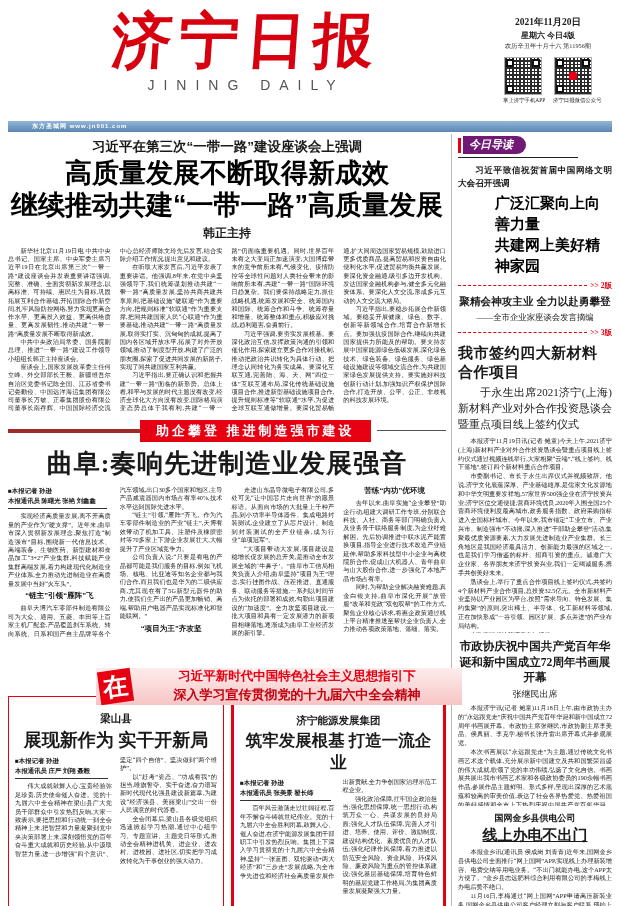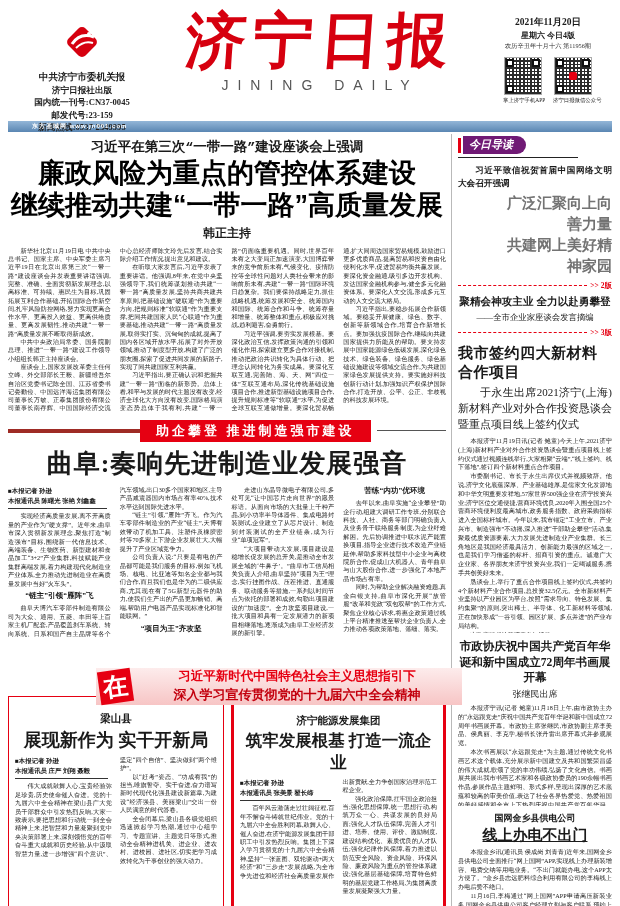--- a/index.html
+++ b/index.html
@@ -33,21 +33,21 @@
   .bluebar{height:11px;margin-top:3px;background:linear-gradient(180deg,#93b6d8,#5a86b2);
            display:flex;align-items:center;}
   .bluebar span{font-size:6px;color:#fff;font-weight:bold;margin-left:24px;letter-spacing:1px;
                 font-family:"Liberation Sans",sans-serif;}
   
   .content{display:flex;margin-top:2px;}
   .maincol{width:438px;}
   aside{flex:1;margin-left:5px;padding-left:6px;border-left:1px solid #b9b9b9;min-width:0;}
   
   .lead-kicker{font-size:13.5px;font-weight:bold;text-align:center;margin:4px 0 1px;
-               font-family:Liberation Mono, monospace;}
+               font-family:Liberation Sans, sans-serif;}
   .lead-h1{font-size:27px;font-weight:900;line-height:1.2;text-align:center;
            font-family:"Liberation Sans",sans-serif;color:#000;}
   .lead-by{font-size:12px;font-weight:bold;text-align:center;margin:3px 0 5px;}
   .p{margin:0;text-indent:2em;text-align:justify;}
   .sh{font-weight:bold;text-align:center;margin:3px 0;font-size:7.6px;font-family:"Liberation Sans",sans-serif;}
   .lead-body{height:168px;column-count:4;column-gap:9px;font-size:6.2px;line-height:1.34;overflow:hidden;}
   
   .banner1-row{display:flex;align-items:center;margin:5px 0 2px;}
   .b1l{width:132px;height:4px;background:#9e2b25;}
   .b1r{flex:1;height:1px;background:#555;}
@@ -77,22 +77,22 @@
   .box1 .box-title{font-size:18px;}
   .box2 .box-title{font-size:16.5px;}
   .box-body{column-count:2;column-gap:8px;font-size:6.2px;line-height:1.36;height:150px;overflow:hidden;}
   
   .daodu-wrap{border-bottom:1.6px solid #222;padding-bottom:3px;width:78%;margin-top:2px;}
   .daodu{display:flex;align-items:center;}
   .dbar{width:3px;height:15px;background:#e60012;margin-right:2px;}
   .dtab{background:#701a75;color:#fff;font-weight:900;font-style:italic;font-size:11px;
         padding:1px 13px 2px 6px;border-radius:0 10px 10px 0;font-family:"Liberation Sans",sans-serif;}
   .g1-kicker{font-size:8.6px;font-weight:bold;text-indent:2em;line-height:1.5;margin:6px 0 2px;text-align:justify;}
-  .g1-h{font-size:15px;font-weight:900;text-align:right;line-height:1.4;
-        font-family:"Liberation Sans",sans-serif;color:#737373;margin-left:37px;}
+  .g1-h{font-size:15px;font-weight:900;text-align:left;line-height:1.4;
+        font-family:"Liberation Sans",sans-serif;color:#000000;margin-left:37px;}
   .dash{display:flex;align-items:center;color:#e60012;font-size:7.5px;font-weight:bold;margin:5px 0 4px;}
   .dash::before{content:"";flex:1;border-top:1.5px dashed #e60012;margin-right:3px;}
   .g2-t{font-size:10.6px;font-weight:900;text-align:center;font-family:"Liberation Sans",sans-serif;margin-top:3px;}
   .g2-s{font-size:8.4px;text-align:center;margin-top:3px;}
   .side-art{margin-top:6px;}
   .xc-title{font-size:15px;font-weight:900;line-height:1.25;letter-spacing:.5px;}
   .xc-deck{font-size:11px;line-height:1.45;text-indent:2em;margin:4px 0 4px;text-align:justify;}
   .side-body{font-size:6.2px;line-height:1.42;overflow:hidden;}
   .xc-body{height:196px;}
   .zx-title{font-size:11.6px;font-weight:900;text-align:center;line-height:1.35;margin-top:4px;}
@@ -102,33 +102,20 @@
   .gw-title{font-size:15px;font-weight:900;text-align:center;font-family:"Liberation Sans",sans-serif;margin:1px 0 3px;text-decoration:underline;}
   .gw-body{height:96px;}
 </style>
 </head>
 <body>
 
 <div id="page">
   <div class="inner">
 
     <header class="mast">
-      <div class="mast-left">
-        <svg class="logo" viewBox="0 0 44 44">
-          <rect x="10" y="10" width="24" height="24" rx="5" transform="rotate(45 22 22)" fill="#d6000f"></rect>
-          <path d="M12 24 Q20 12 34 17" stroke="#fff" stroke-width="3" fill="none"></path>
-          <path d="M16 28 Q24 20 33 23" stroke="#fff" stroke-width="2" fill="none"></path>
-          <circle cx="29" cy="14" r="2" fill="#fff"></circle>
-        </svg>
-        <div class="orgline first">中共济宁市委机关报</div>
-        <div class="orgline">济宁日报社出版</div>
-        <div class="orgline">国内统一刊号:CN37-0045</div>
-        <div class="orgline">邮发代号:23-159</div>
-        <div class="orgline">新闻热线:0537-2349995</div>
-      </div>
       <div class="mast-center">
         <div class="cn-title">济宁日报</div>
         <div class="en-title">JINING DAILY</div>
       </div>
       <div class="mast-right">
         <div class="dl1">2021年11月20日</div>
         <div class="dl2">星期六  今日4版</div>
         <div class="dl3">农历辛丑年十月十六  第11956期</div>
         <div class="qr-row">
           <div class="qrbox">
@@ -154,21 +141,21 @@
 
     <div class="bluebar">
       <span>东方圣城网  www.jn001.com</span>
     </div>
 
     <div class="content">
 
       <div class="maincol">
         <article>
           <div class="lead-kicker">习近平在第三次“一带一路”建设座谈会上强调</div>
-          <div class="lead-h1">廉政风险为重点的管控体系建设</div>
+          <div class="lead-h1">高质量发展不断取得新成效</div>
           <div class="lead-h1">继续推动共建“一带一路”高质量发展</div>
           <div class="lead-by">韩正主持</div>
           <div class="lead-body">
               <div class="p">新华社北京11月19日电  中共中央总书记、国家主席、中央军委主席习近平19日在北京出席第三次“一带一路”建设座谈会并发表重要讲话强调,完整、准确、全面贯彻新发展理念,以高标准、可持续、惠民生为目标,巩固拓展互利合作基础,开拓国际合作新空间,扎牢风险防控网络,努力实现更高合作水平、更高投入效益、更高供给质量、更高发展韧性,推动共建“一带一路”高质量发展不断取得新成效。</div>
               <div class="p">中共中央政治局常委、国务院副总理、推进“一带一路”建设工作领导小组组长韩正主持座谈会。</div>
               <div class="p">座谈会上,国家发展改革委主任何立峰、外交部部长王毅、新疆维吾尔自治区党委书记陈全国、江苏省委书记娄勤俭、中国远洋海运集团有限公司董事长万敏、正泰集团股份有限公司董事长南存辉、中国国际经济交流中心总经济师陈文玲先后发言,结合实际介绍工作情况,提出意见和建议。</div>
               <div class="p">在听取大家发言后,习近平发表了重要讲话。他强调,8年来,在党中央坚强领导下,我们统筹谋划推动共建“一带一路”高质量发展,坚持共商共建共享原则,把基础设施“硬联通”作为重要方向,把规则标准“软联通”作为重要支撑,把同共建国家人民“心联通”作为重要基础,推动共建“一带一路”高质量发展,取得实打实、沉甸甸的成就,提高了国内各区域开放水平,拓展了对外开放领域,推动了制度型开放,构建了广泛的朋友圈,探索了促进共同发展的新路子,实现了同共建国家互利共赢。</div>
               <div class="p">习近平指出,要正确认识和把握共建“一带一路”面临的新形势。总体上看,和平与发展的时代主题没有改变,经济全球化大方向没有改变,国际格局演变态势总体于我有利,共建“一带一路”仍面临重要机遇。同时,世界百年未有之大变局正加速演变,大国博弈带来的竞争前所未有,气候变化、疫情防控等全球性问题对人类社会带来的影响前所未有,共建“一带一路”国际环境日趋复杂。我们要保持战略定力,抓住战略机遇,统筹发展和安全、统筹国内和国际、统筹合作和斗争、统筹存量和增量、统筹整体和重点,积极应对挑战,趋利避害,奋勇前行。</div>
               <div class="p">习近平强调,要夯实发展根基。要深化政治互信,发挥政策沟通的引领和催化作用,探索建立更多合作对接机制,推动把政治共识转化为具体行动、把理念认同转化为务实成果。要深化互联互通,完善陆、海、天、网“四位一体”互联互通布局,深化传统基础设施项目合作,推进新型基础设施项目合作,提升规则标准等“软联通”水平,为促进全球互联互通做增量。要深化贸易畅通,扩大同周边国家贸易规模,鼓励进口更多优质商品,提高贸易和投资自由化便利化水平,促进贸易均衡共赢发展。要深化资金融通,吸引多边开发机构、发达国家金融机构参与,健全多元化融资体系。要深化人文交流,形成多元互动的人文交流大格局。</div>
               <div class="p">习近平指出,要稳步拓展合作新领域。要稳妥开展健康、绿色、数字、创新等新领域合作,培育合作新增长点。要加强抗疫国际合作,继续向共建国家提供力所能及的帮助。要支持发展中国家能源绿色低碳发展,深化绿色技术、绿色装备、绿色服务、绿色基础设施建设等领域交流合作,为共建国家绿色发展提供支持。要实施好科技创新行动计划,加强知识产权保护国际合作,打造开放、公平、公正、非歧视的科技发展环境。</div>

